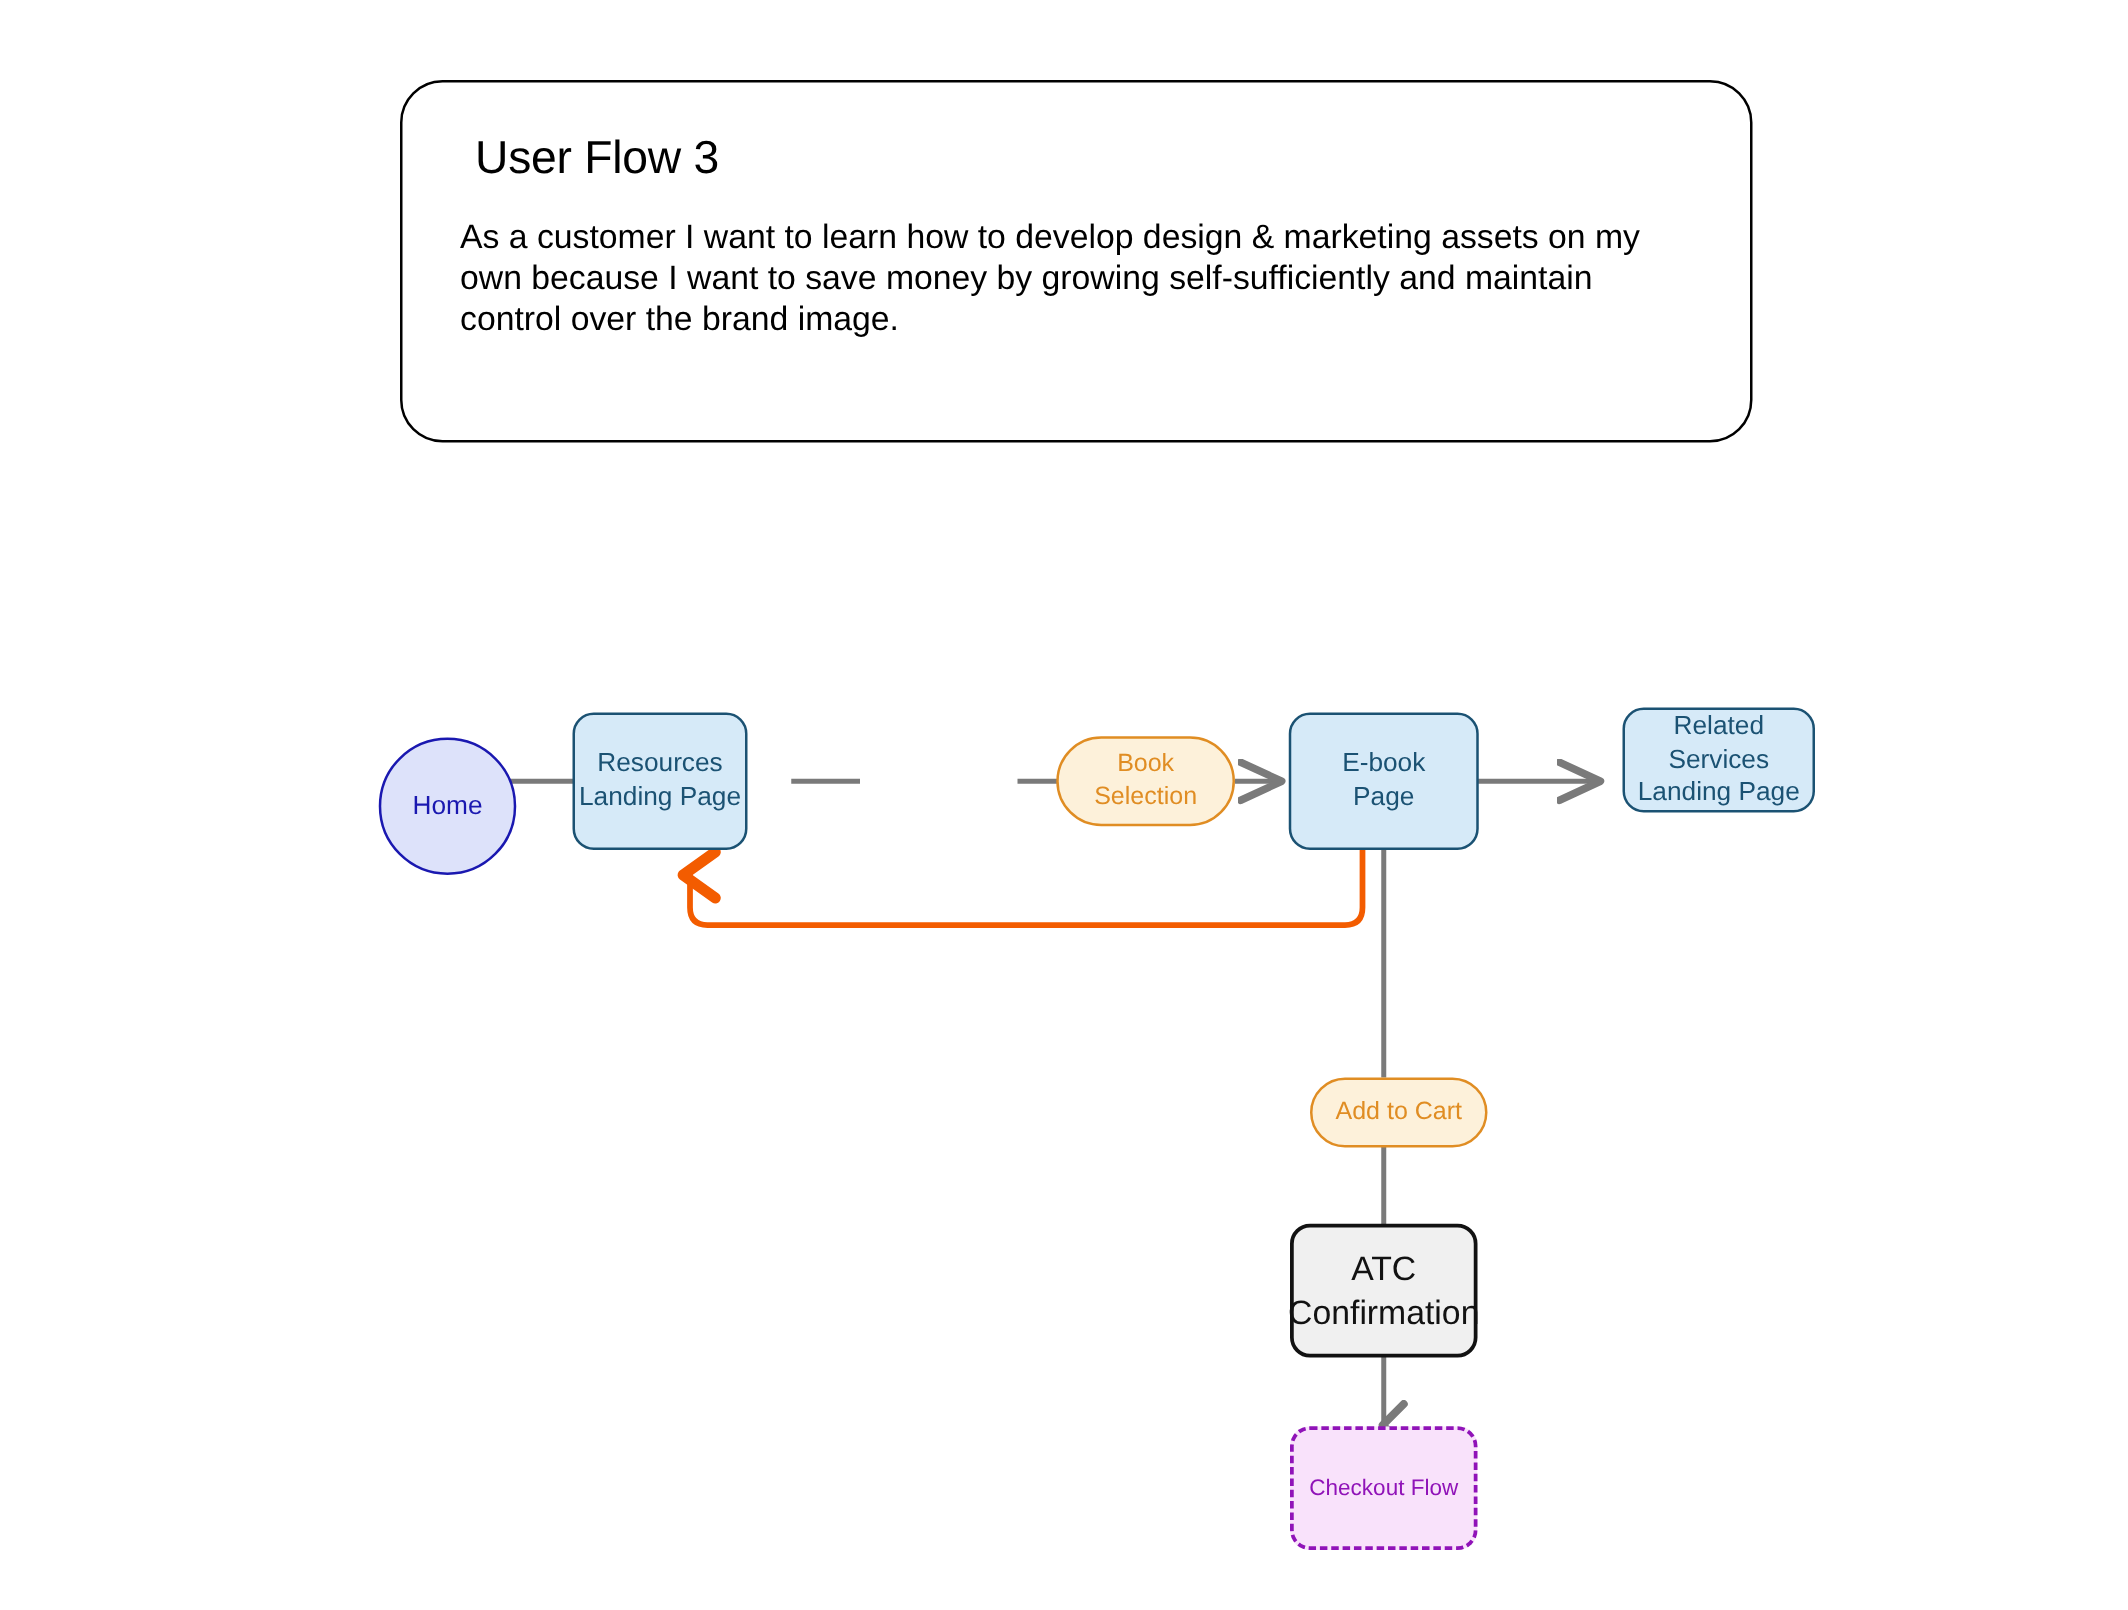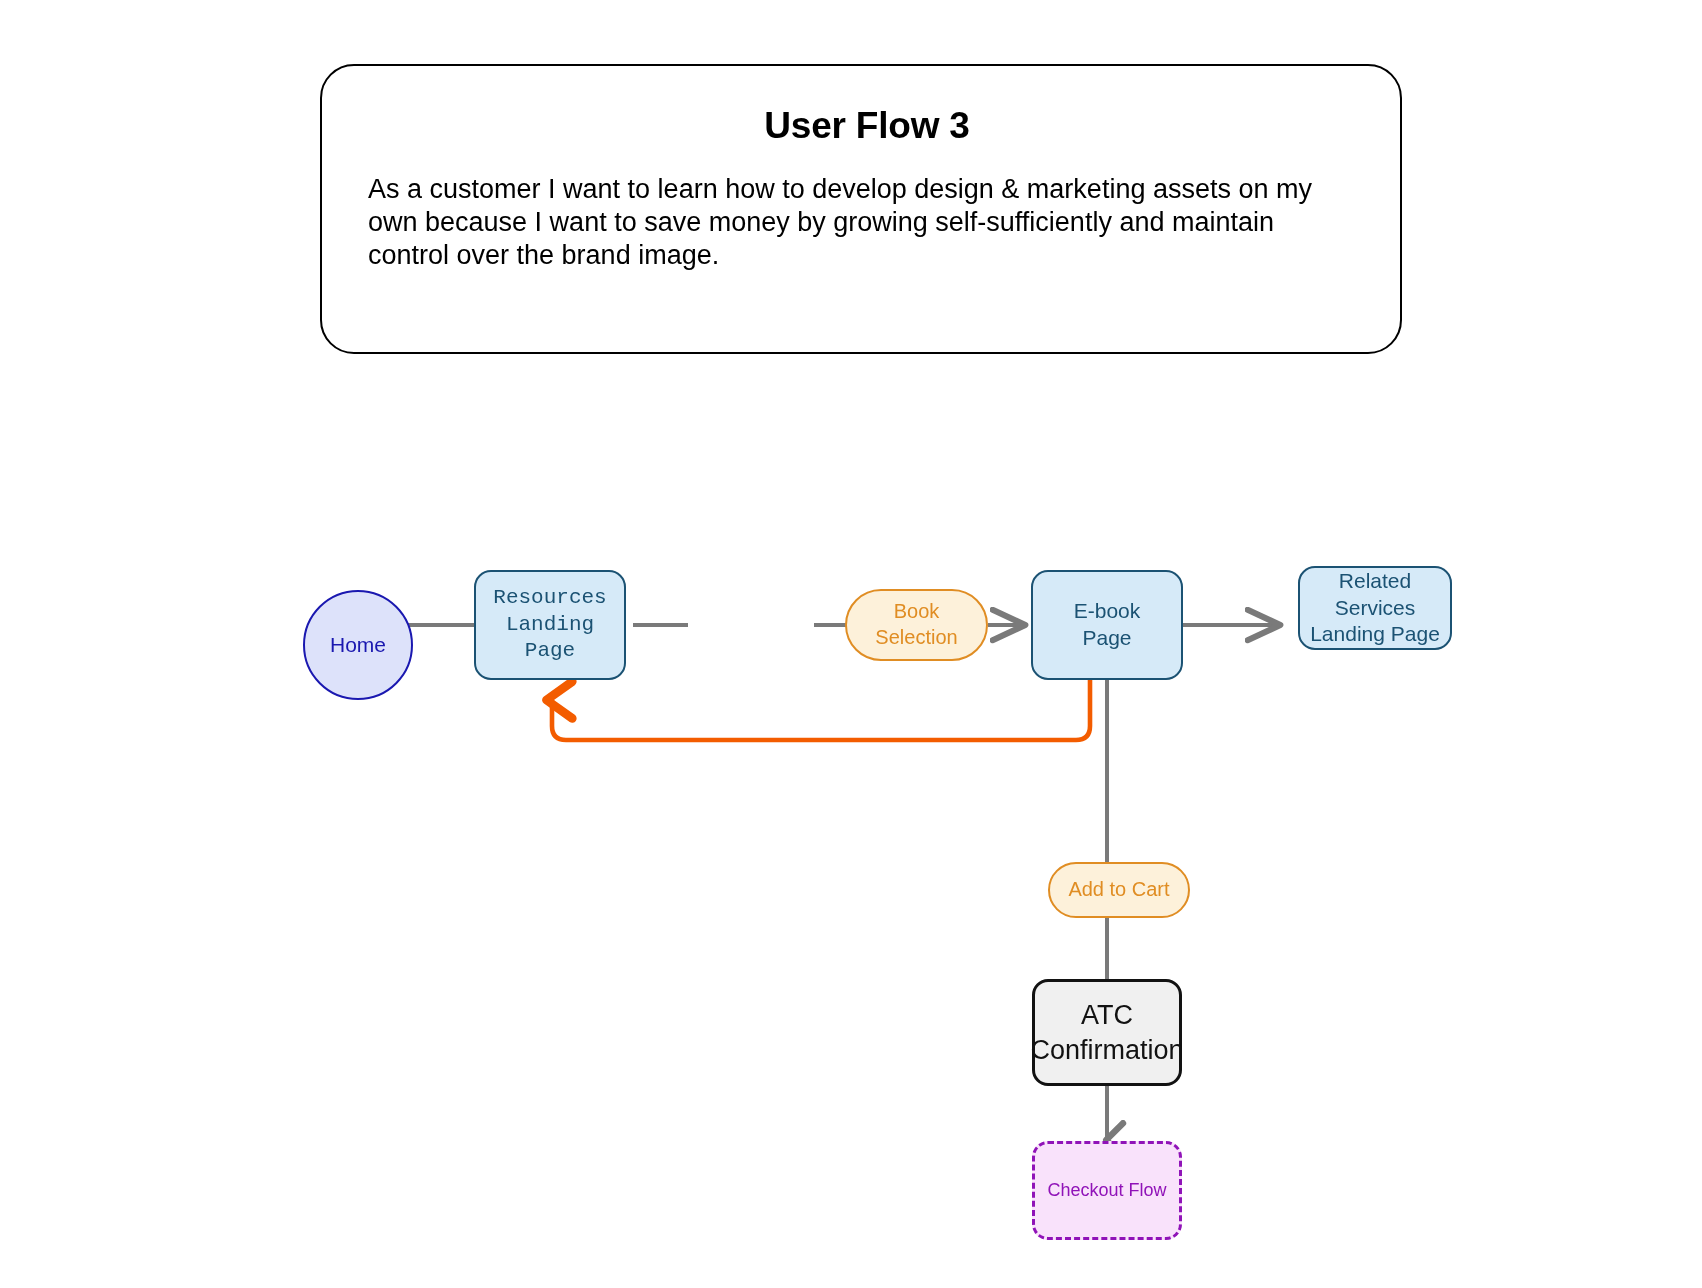--- a/index.html
+++ b/index.html
@@ -18,26 +18,25 @@
     left:320px;top:64px;
     width:1082px;height:290px;
     border:2.5px solid #000000;
     border-radius:34px;
     background:#ffffff;
     box-sizing:border-box;
     padding:40px 46px 0 46px;
   }
   .card-title{
     font-size:37px;
-    font-weight:bold;
+    font-weight:normal;
     color:#000000;
     letter-spacing:-0.2px;
     margin:0 0 26px 12px;
     line-height:1.1;
-    text-align:center;
   }
   .card-body{
     font-size:27px;
     color:#000000;
     line-height:1.22;
     margin:0;
     max-width:990px;
   }
 
   
@@ -151,21 +150,21 @@
 
     <line x1="1107" y1="1085" x2="1107" y2="1140" stroke="#7a7a7a" stroke-width="4" marker-end="url(#arrowGrayFill)"></line>
 
     <path d="M1090,680 L1090,726 Q1090,740 1076,740 L566,740 Q552,740 552,726 L552,700" fill="none" stroke="#f35c00" stroke-width="4.6" stroke-linecap="round" stroke-linejoin="round" marker-end="url(#arrowOrange)"></path>
   </svg>
 
   <div class="node n-start" style="left:303px;top:590px;width:110px;height:110px;">
     <span>Home</span>
   </div>
 
-  <div class="node n-page" style="left:474px;top:570px;width:152px;height:110px;font-family:Liberation Mono, monospace;">
+  <div class="node n-page" style="left:458px;top:570px;width:140px;height:110px;">
     <span>Resources
 Landing Page</span>
   </div>
 
 
   <div class="node n-page" style="left:1031px;top:570px;width:152px;height:110px;">
     <span>E-book
 Page</span>
   </div>
 

